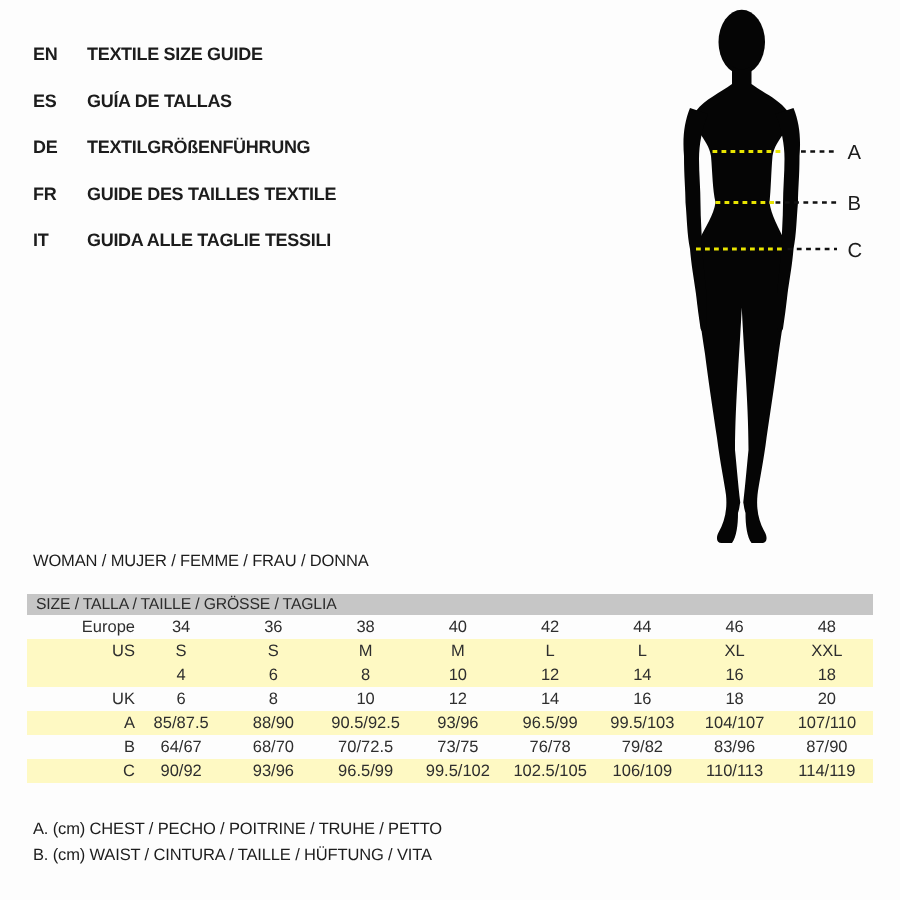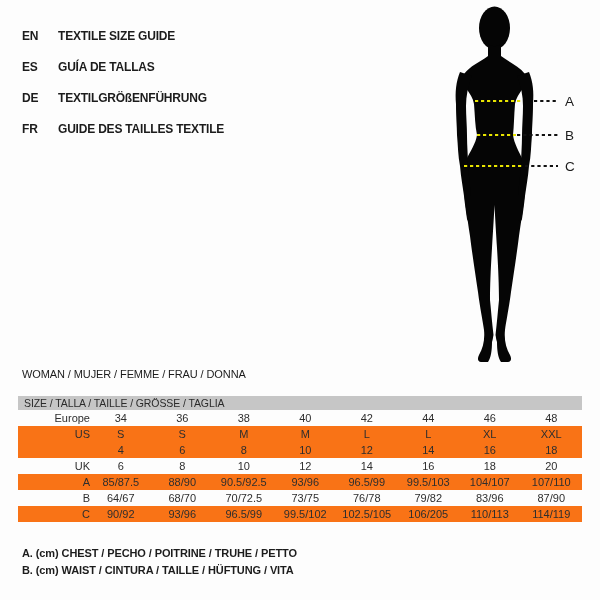--- a/index.html
+++ b/index.html
@@ -17,26 +17,26 @@
   
   .figure{position:absolute;left:430px;top:0px;width:170px;height:370px;}
   
   .section-title{position:absolute;left:22px;top:368px;font-size:11px;
     font-weight:normal;letter-spacing:-0.1px;white-space:nowrap;}
   
   .size-table{position:absolute;left:18px;top:396px;width:564px;font-size:11px;color:#2e2e2e;}
   .st-header{height:14px;line-height:14px;background:#c6c6c6;padding-left:6px;
     font-size:10.5px;color:#2b2b2b;letter-spacing:-0.1px;}
   .st-row{display:flex;height:16px;line-height:16px;}
-  .st-row.shaded{background:#f97316;}
+  .st-row.shaded{background:#fef9c3;}
   .st-label{flex:0 0 66px;padding-left:6px;text-align:right;}
   .st-cell{flex:1 1 0;text-align:center;white-space:nowrap;}
   
   .legend{position:absolute;left:22px;top:545px;}
-  .legend-item{height:17px;line-height:17px;font-weight:bold;font-size:11px;
+  .legend-item{height:17px;line-height:17px;font-weight:normal;font-size:11px;
     letter-spacing:-0.1px;white-space:nowrap;}
   .fig-label{font-size:13.5px;fill:#1c1c1c;font-family:"Liberation Sans","DejaVu Sans",sans-serif;}
 </style>
 </head>
 <body>
 
 <div id="page">
 
   <div class="lang-block">
     <div class="lang-row">
@@ -47,20 +47,24 @@
       <span class="lang-code">ES</span>
       <span class="lang-label">GUÍA DE TALLAS</span>
     </div>
     <div class="lang-row">
       <span class="lang-code">DE</span>
       <span class="lang-label">TEXTILGRÖßENFÜHRUNG</span>
     </div>
     <div class="lang-row">
       <span class="lang-code">FR</span>
       <span class="lang-label">GUIDE DES TAILLES TEXTILE</span>
+    </div>
+    <div class="lang-row">
+      <span class="lang-code">IT</span>
+      <span class="lang-label">GUIDA ALLE TAGLIE TESSILI</span>
     </div>
   </div>
 
   <svg class="figure" viewBox="0 0 170 370" width="170" height="370">
 
     <ellipse cx="64.5" cy="28" rx="15.5" ry="21.5" fill="#050505"></ellipse>
 
     <path fill="#050505" d="
       M 58,44 L 58,56
       C 50,62 40,66 34,74
@@ -218,21 +222,21 @@
       <span class="st-cell">87/90</span>
     </div>
 
     <div class="st-row shaded">
       <span class="st-label">C</span>
       <span class="st-cell">90/92</span>
       <span class="st-cell">93/96</span>
       <span class="st-cell">96.5/99</span>
       <span class="st-cell">99.5/102</span>
       <span class="st-cell">102.5/105</span>
-      <span class="st-cell">106/205</span>
+      <span class="st-cell">106/109</span>
       <span class="st-cell">110/113</span>
       <span class="st-cell">114/119</span>
     </div>
   </div>
 
   <div class="legend">
     <div class="legend-item">A. (cm) CHEST / PECHO / POITRINE / TRUHE / PETTO</div>
     <div class="legend-item">B. (cm) WAIST / CINTURA / TAILLE / HÜFTUNG / VITA</div>
   </div>
 

